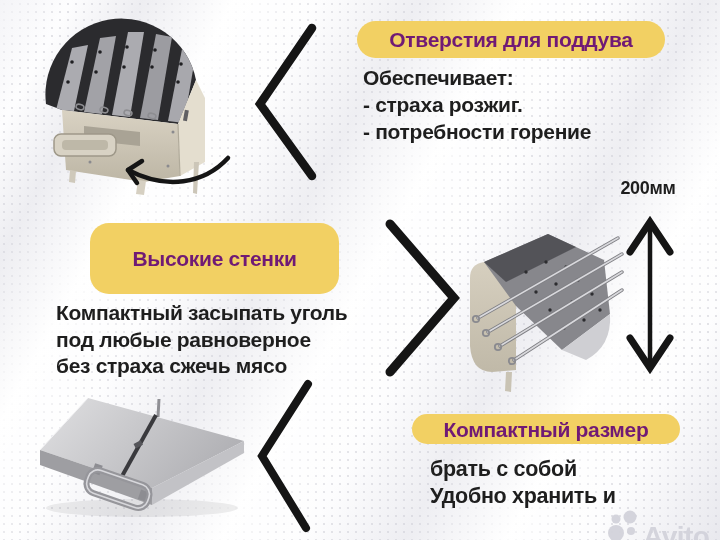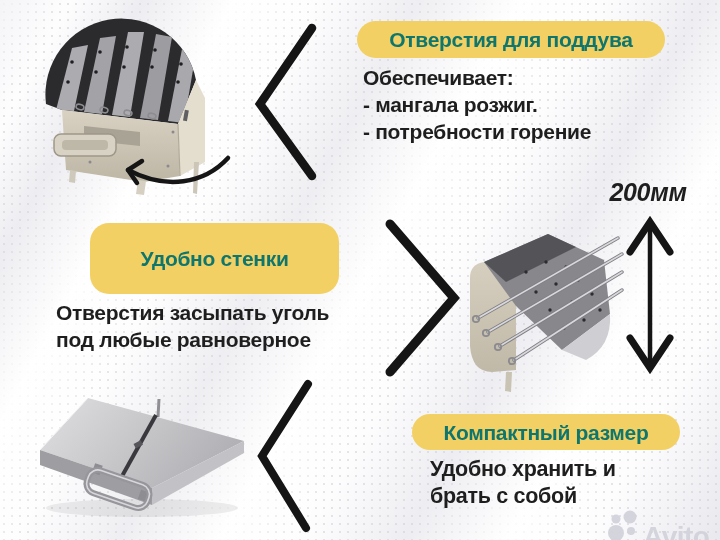--- a/index.html
+++ b/index.html
@@ -25,27 +25,27 @@
       rgba(219,219,227,0.45) 69%,
       rgba(255,255,255,0.88) 79%,
       rgba(255,255,255,0.15) 87%,
       rgba(215,215,224,0.55) 100%);
     z-index:1;
   }
   .layer{position:absolute;z-index:2;}
   .pill{
     background:#F2D063;border-radius:19px;display:flex;flex-direction:column;
     align-items:center;justify-content:center;text-align:center;
-    font-weight:700;color:#0f766e;
+    font-weight:700;color:#701a75;
   }
   .pill .t{font-size:21px;line-height:25px;white-space:nowrap;letter-spacing:-0.3px;}
   .bodytext .line{font-size:21px;line-height:27px;font-weight:700;white-space:nowrap;letter-spacing:-0.3px;}
   #text2 .line{font-size:21px;line-height:26.5px;}
   #text3 .line{font-size:21.5px;line-height:26.5px;}
-  .dim-label{font-size:25px;font-weight:700;letter-spacing:-0.3px;text-align:center;font-style:italic;}
+  .dim-label{font-size:18px;font-weight:700;letter-spacing:-0.3px;text-align:center;}
   .watermark{display:flex;align-items:center;gap:3px;}
   .watermark .word{font-size:28px;font-weight:700;color:rgba(210,210,218,0.95);letter-spacing:-0.5px;margin-top:24px;}
 </style>
 </head>
 <body>
 
 <div class="canvas">
 
   <svg class="layer" style="left:26px;top:12px;" width="195" height="185" viewBox="0 0 195 185">
     <defs>
@@ -107,37 +107,38 @@
 
   <svg class="layer" style="left:248px;top:22px;" width="78" height="160" viewBox="0 0 78 160">
     <polyline points="64,6 12,82 64,154" fill="none" stroke="#151515" stroke-width="8.5" stroke-linecap="round" stroke-linejoin="miter"></polyline>
   </svg>
 
   <div class="layer pill" style="left:357px;top:21px;width:308px;height:37px;">
     <span class="t">Отверстия для поддува</span>
   </div>
   <div class="layer bodytext" style="left:363px;top:64px;">
     <div class="line">Обеспечивает:</div>
-    <div class="line">- мангала розжиг.</div>
+    <div class="line">- страха розжиг.</div>
     <div class="line">- потребности горение</div>
   </div>
 
   <div class="layer dim-label" style="left:600px;top:178px;width:96px;">200мм</div>
   <svg class="layer" style="left:620px;top:212px;" width="60" height="166" viewBox="0 0 60 166">
     <line x1="30" y1="14" x2="30" y2="152" stroke="#151515" stroke-width="4.5"></line>
     <polyline points="10,40 30,10 50,40" fill="none" stroke="#151515" stroke-width="7" stroke-linecap="round"></polyline>
     <polyline points="10,126 30,156 50,126" fill="none" stroke="#151515" stroke-width="7" stroke-linecap="round"></polyline>
   </svg>
 
   <div class="layer pill" style="left:90px;top:223px;width:249px;height:71px;">
-    <span class="t">Удобно стенки</span>
+    <span class="t">Высокие стенки</span>
   </div>
   <div class="layer bodytext" id="text2" style="left:56px;top:300px;">
-    <div class="line">Отверстия засыпать уголь</div>
+    <div class="line">Компактный засыпать уголь</div>
     <div class="line">под любые равноверное</div>
+    <div class="line">без страха сжечь мясо</div>
   </div>
 
   <svg class="layer" style="left:382px;top:216px;" width="80" height="164" viewBox="0 0 80 164">
     <polyline points="8,8 72,82 8,156" fill="none" stroke="#151515" stroke-width="9" stroke-linecap="round" stroke-linejoin="miter"></polyline>
   </svg>
 
   <svg class="layer" style="left:456px;top:222px;" width="168" height="176" viewBox="0 0 168 176">
     <defs>
       <linearGradient id="g2" x1="0" y1="0" x2="0" y2="1">
         <stop offset="0" stop-color="#d6cfbf"></stop>
@@ -178,26 +179,26 @@
       <g stroke="#8a8a8f" stroke-width="1.8" fill="none">
         <circle cx="20" cy="97" r="3.2"></circle>
           <circle cx="30" cy="111" r="3.2"></circle>
         <circle cx="42" cy="125" r="3.2"></circle>
           <circle cx="56" cy="139" r="3.2"></circle>
       </g>
     </g>
     <path d="M50,150 L56,150 L55,170 L49,169 Z" fill="#c9c3b4"></path>
   </svg>
 
-  <div class="layer pill" style="left:412px;top:414px;width:268px;height:36px;">
+  <div class="layer pill" style="left:412px;top:414px;width:268px;height:30px;">
     <span class="t">Компактный размер</span>
   </div>
   <div class="layer bodytext" id="text3" style="left:430px;top:456px;">
+    <div class="line">брать с собой</div>
     <div class="line">Удобно хранить и</div>
-    <div class="line">брать с собой</div>
   </div>
 
   <svg class="layer" style="left:252px;top:378px;" width="66" height="156" viewBox="0 0 66 156">
     <polyline points="56,6 10,78 54,150" fill="none" stroke="#151515" stroke-width="8" stroke-linecap="round" stroke-linejoin="miter"></polyline>
   </svg>
 
   <svg class="layer" style="left:24px;top:388px;" width="232" height="148" viewBox="0 0 232 148">
     <defs>
       <linearGradient id="g3" x1="0" y1="0" x2="1" y2="0.4">
         <stop offset="0" stop-color="#e0e0e2"></stop>

